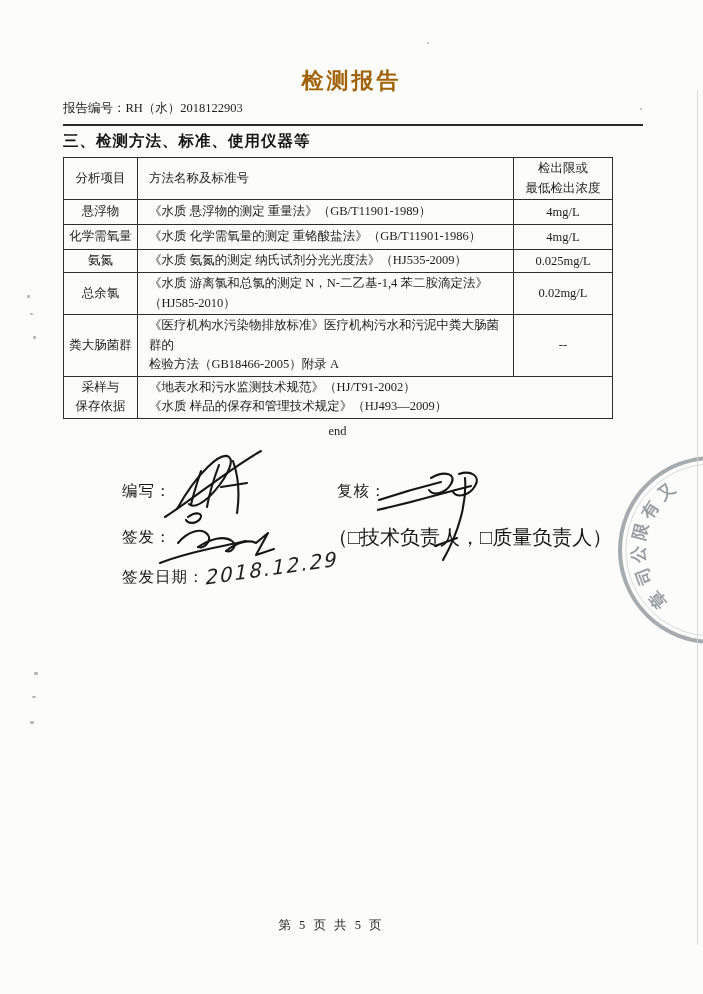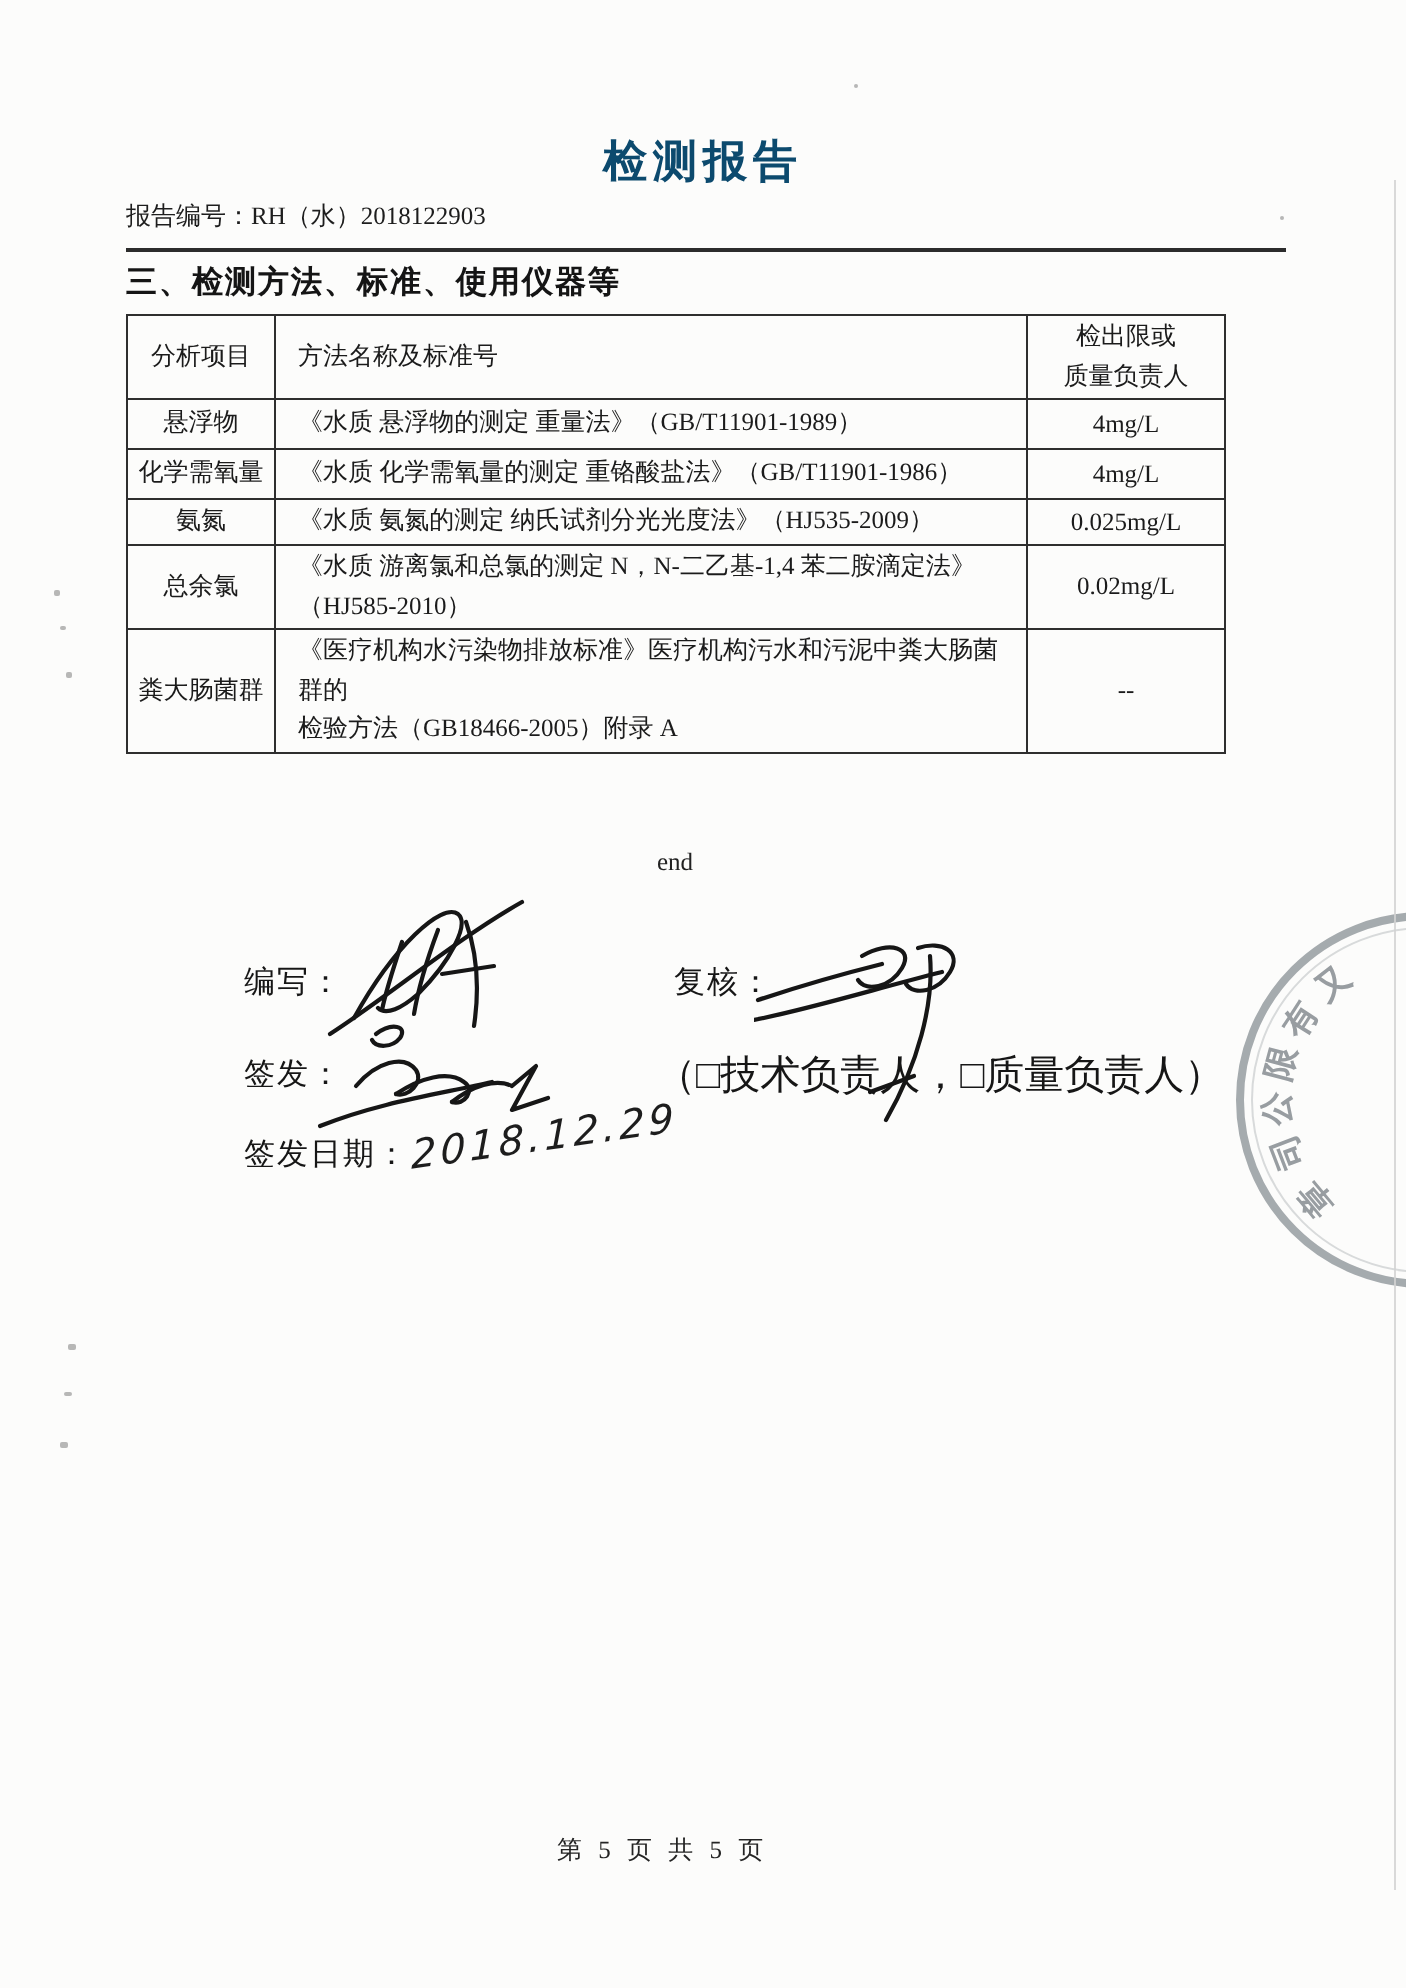--- a/index.html
+++ b/index.html
@@ -4,21 +4,21 @@
 <style>
   html,body { margin:0; padding:0; background:#ffffff; }
   .page {
     position:relative; width:703px; height:994px; overflow:hidden;
     background:#fcfcfb; color:#1b1b1b;
     font-family:"Liberation Serif", serif;
   }
   .title {
     position:absolute; left:0; top:66px; width:703px;
     text-align:center; font-size:22px; font-weight:bold; letter-spacing:3px;
-    font-family:"Liberation Sans", sans-serif; color:#0c4a6e;
+    font-family:"Liberation Sans", sans-serif; color:#a16207;
   }
   .report-line {
     position:absolute; left:63px; top:100px; font-size:12.5px; color:#1d1d1d;
   }
   .rule {
     position:absolute; left:63px; top:124px; width:580px; height:2px; background:#2c2c2c;
   }
   .section-heading {
     position:absolute; left:63px; top:131px; font-size:15.5px; font-weight:bold;
     font-family:"Liberation Sans", sans-serif; color:#151515; letter-spacing:1px;
@@ -89,21 +89,21 @@
     <thead>
       <tr>
           <th class="col-item">
             <div>分析项目</div>
           </th>
           <th class="col-method">
             <div>方法名称及标准号</div>
           </th>
           <th class="col-limit">
             <div>检出限或</div>
-            <div>质量负责人</div>
+            <div>最低检出浓度</div>
           </th>
         </tr>
     </thead>
     <tbody>
         <tr>
           <td class="col-item">
             <div>悬浮物</div>
           </td>
           <td class="col-method">
             <div>《水质  悬浮物的测定  重量法》（GB/T11901-1989）</div>
@@ -140,20 +140,30 @@
         </tr>
         <tr>
           <td class="col-item">
             <div>粪大肠菌群</div>
           </td>
           <td class="col-method">
             <div>《医疗机构水污染物排放标准》医疗机构污水和污泥中粪大肠菌群的</div>
             <div>检验方法（GB18466-2005）附录 A</div>
           </td>
           <td class="col-limit">--</td>
+        </tr>
+        <tr>
+          <td class="col-item">
+            <div>采样与</div>
+            <div>保存依据</div>
+          </td>
+          <td class="col-method" colspan="2">
+            <div>《地表水和污水监测技术规范》（HJ/T91-2002）</div>
+            <div>《水质  样品的保存和管理技术规定》（HJ493—2009）</div>
+          </td>
         </tr>
       </tbody>
   </table>
 
   <div class="end-marker">end</div>
 
   <div class="sig-label" style="left:122px; top:481px;">编写：</div>
   <svg class="sig-svg" style="left:163px; top:447px;" width="102" height="72" viewBox="0 0 102 72">
     <path d="M14 62 C34 26 58 4 66 10 C72 15 62 34 46 50 C38 57 30 61 26 57"></path>
     <path d="M38 24 C34 36 30 48 28 58"></path>

